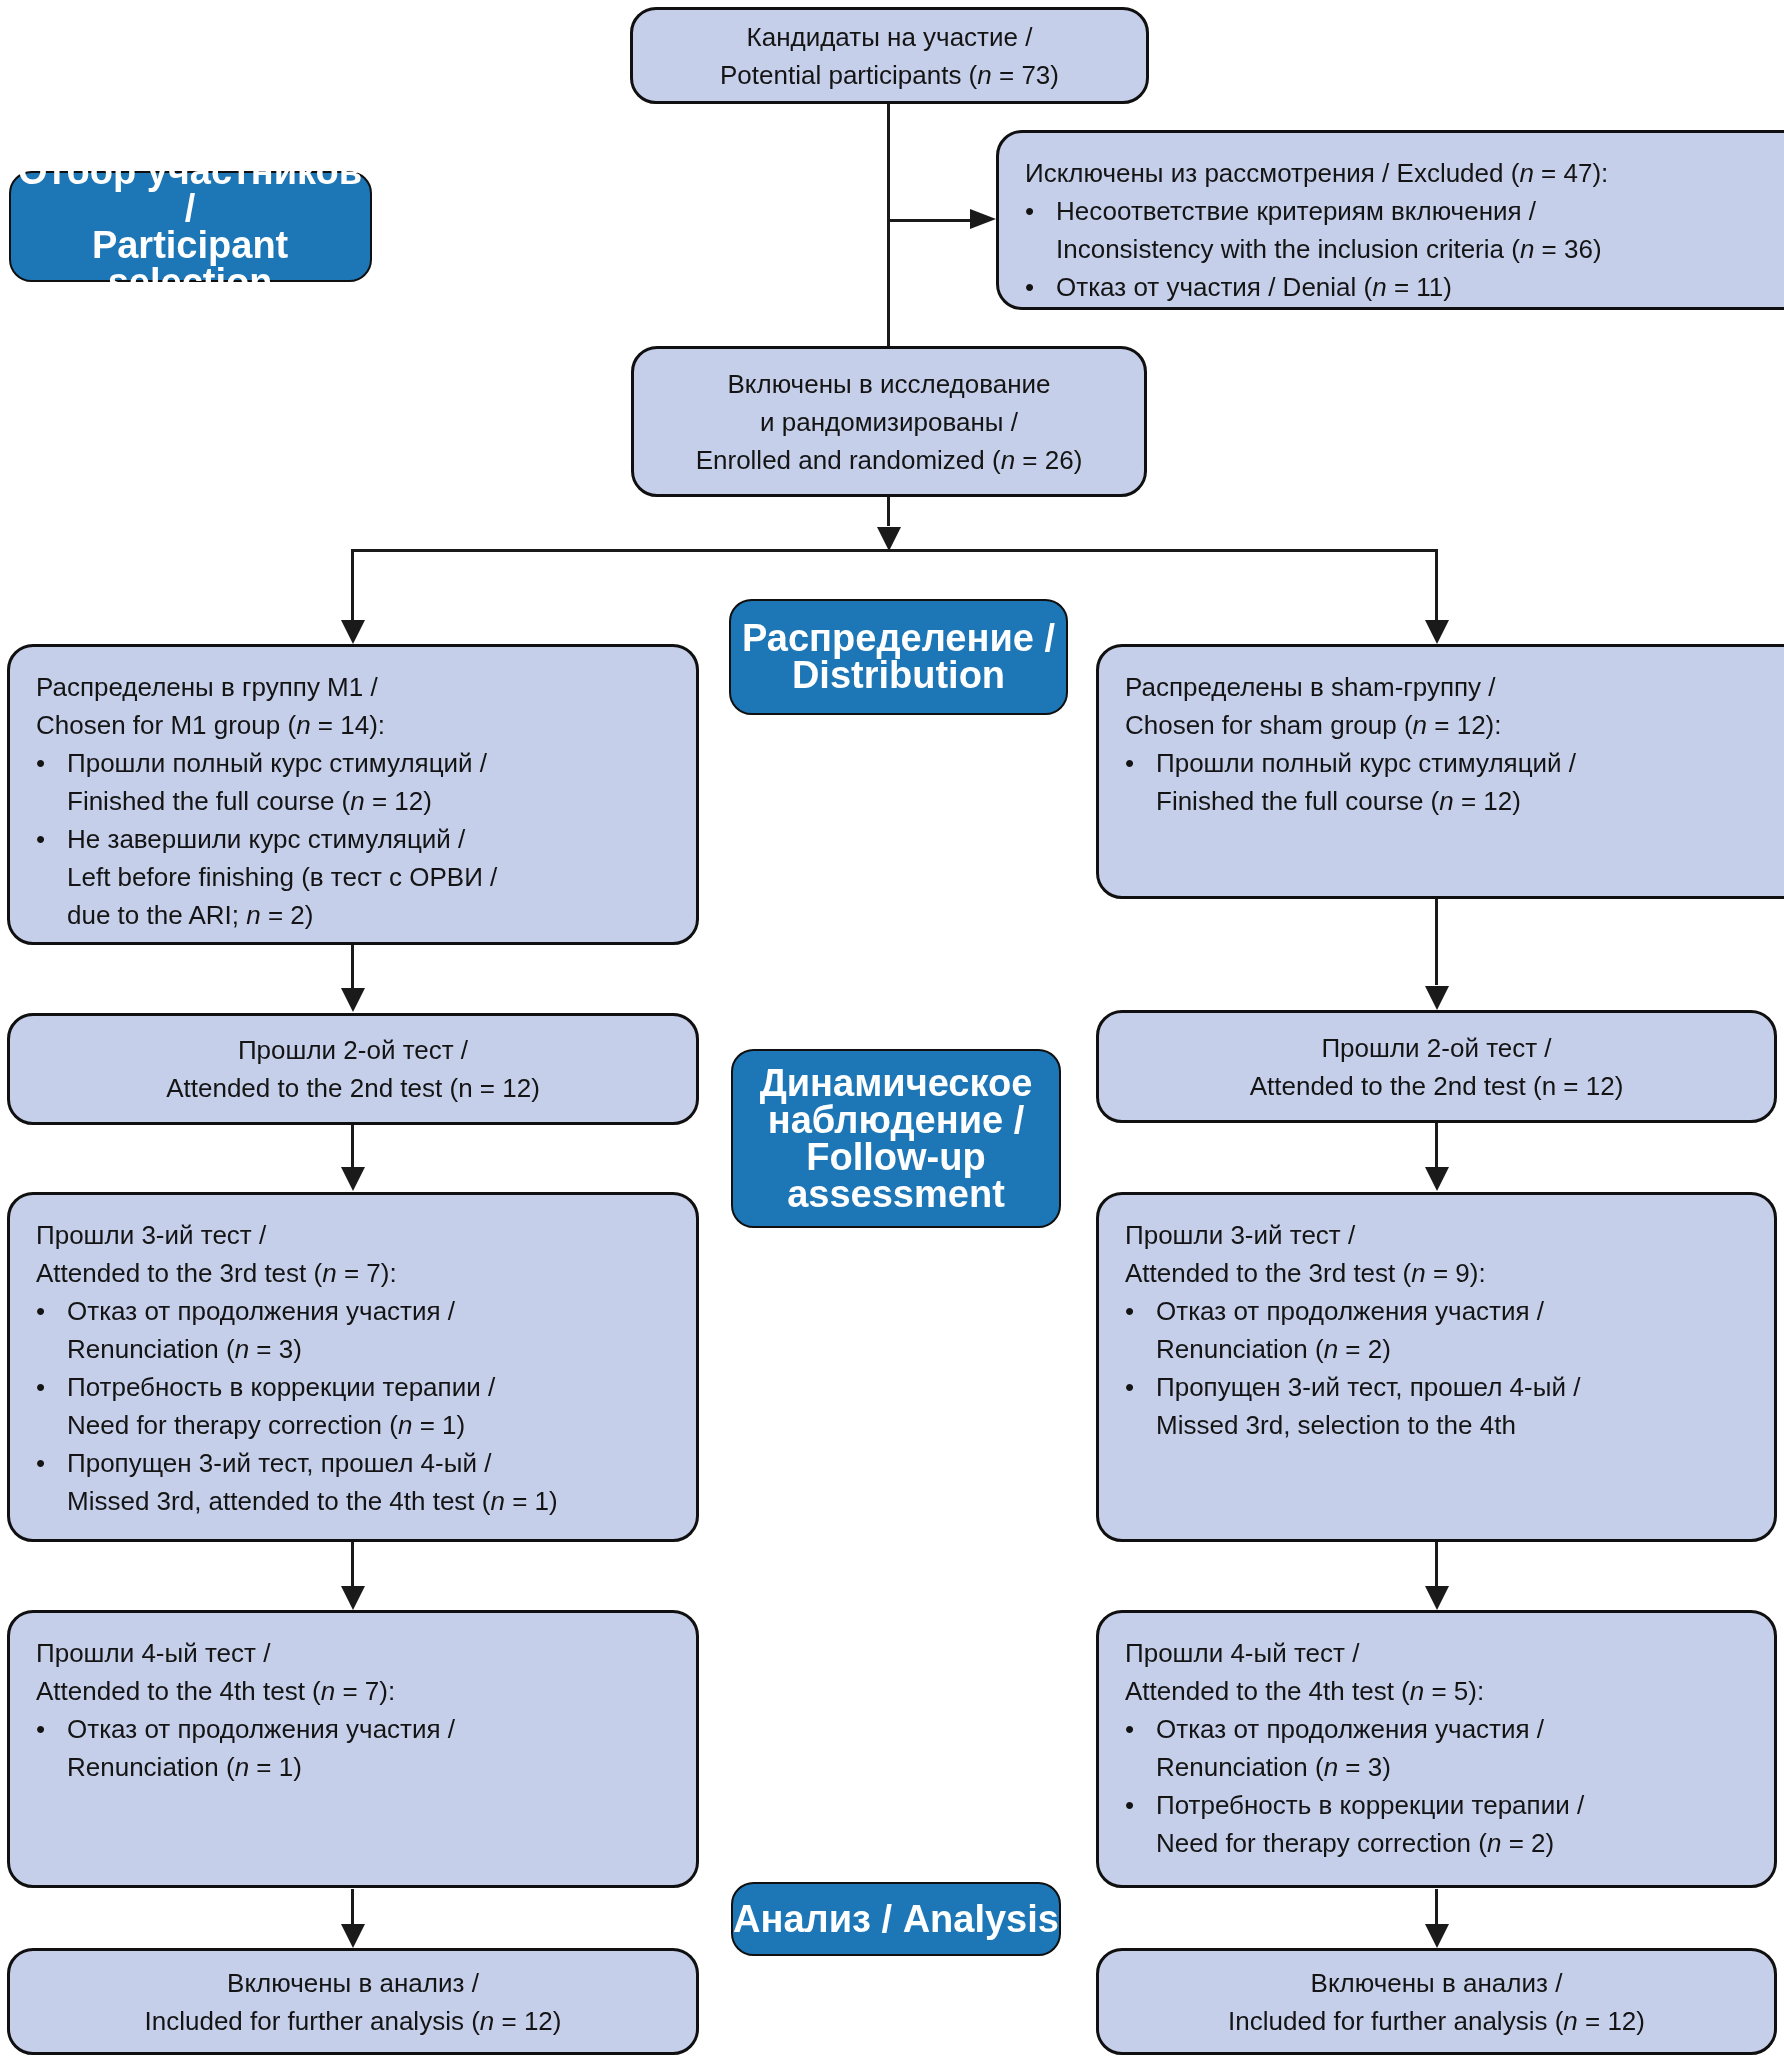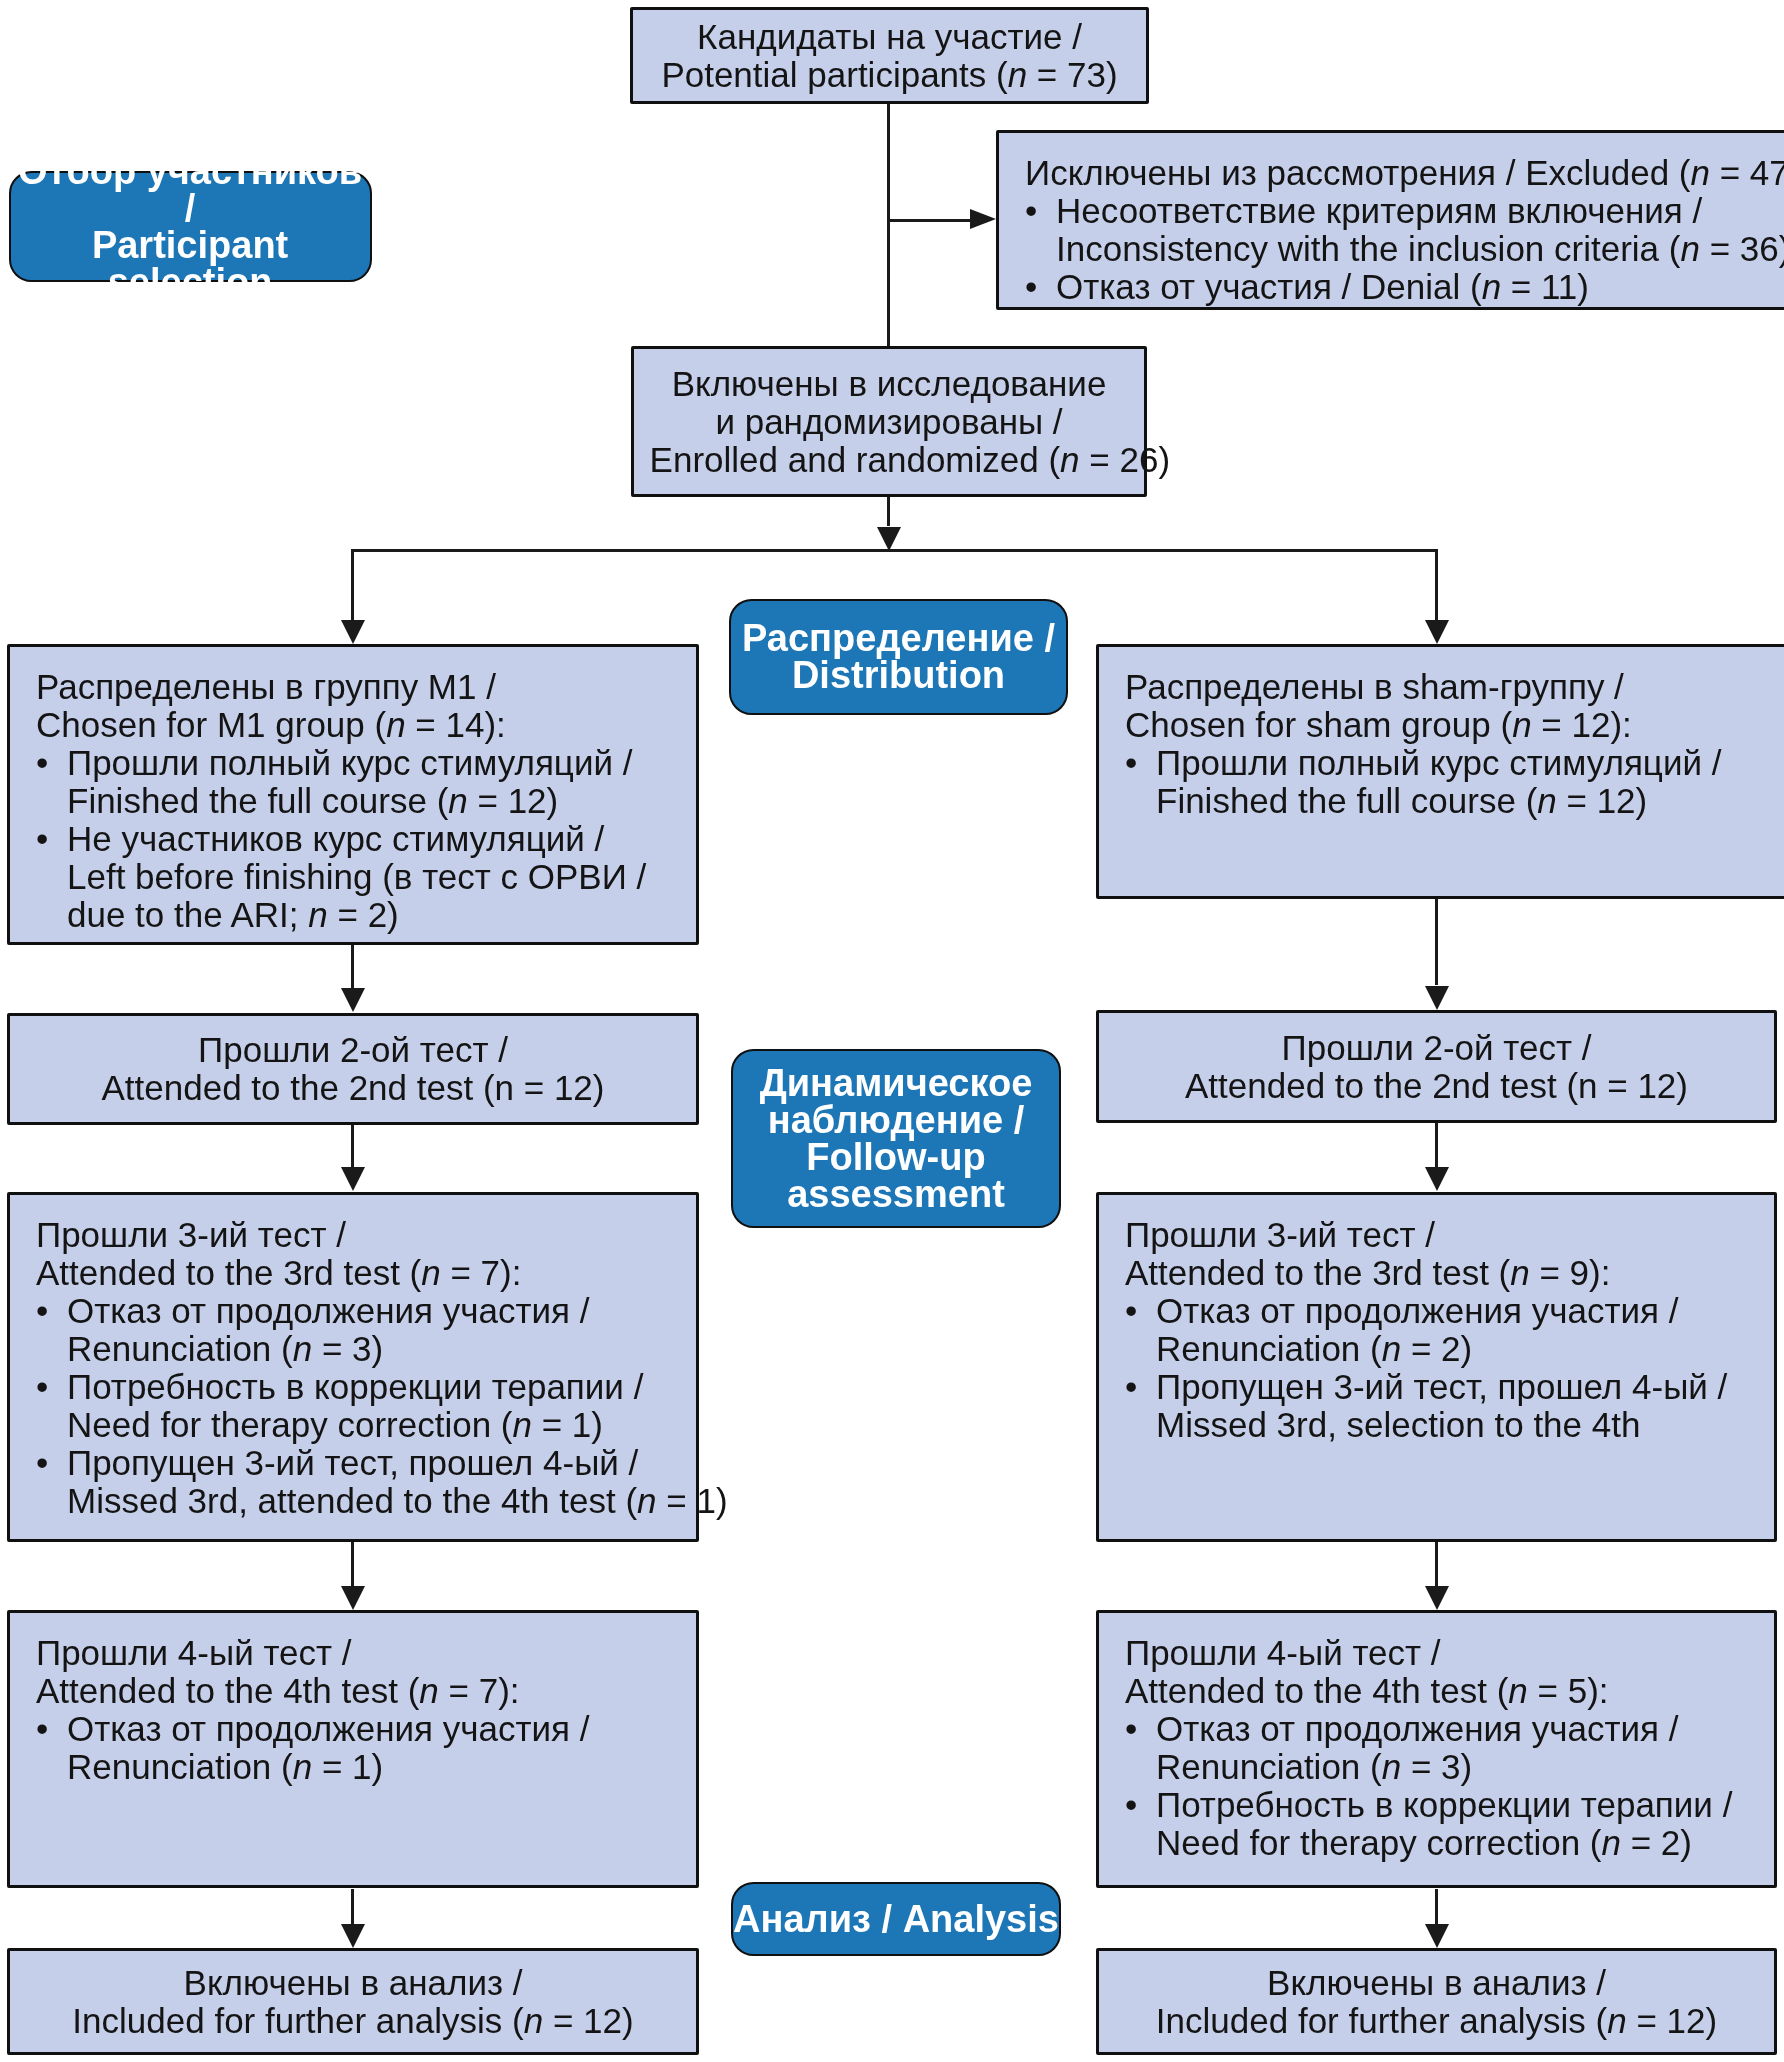--- a/index.html
+++ b/index.html
@@ -8,22 +8,22 @@
     width:1785px;height:2062px;
     background:#ffffff;
     font-family:"Liberation Sans", sans-serif;
     color:var(--text-color,#141414);
     overflow:hidden;
   }
   .node{
     position:absolute;box-sizing:border-box;
     background:var(--light-box-fill,#c6cfea);
     border:3.5px solid var(--border-color,#101010);
-    border-radius:2px;
-    font-size:35px;
+    border-radius:26px;
+    font-size:26px;
   }
   .node.leftalign{padding:21px 21px 0 26px;}
   .node.centeralign{
     display:flex;flex-direction:column;justify-content:center;
     text-align:center;padding:0 15.6px;
   }
   .line{line-height:38px;white-space:nowrap;}
   .line.b{display:flex;}
   .line.b .mk{flex:none;width:31px;}
   .line.c{padding-left:31px;}
@@ -107,21 +107,21 @@
   <div class="node leftalign" style="left:7px;top:644px;width:692px;height:301px">
       <div class="line">Распределены в группу M1 /</div>
       <div class="line">Chosen for M1 group (<i>n</i> = 14):</div>
       <div class="line b">
         <span class="mk">•</span>
         <span>Прошли полный курс стимуляций /</span>
       </div>
       <div class="line c">Finished the full course (<i>n</i> = 12)</div>
       <div class="line b">
         <span class="mk">•</span>
-        <span>Не участников курс стимуляций /</span>
+        <span>Не завершили курс стимуляций /</span>
       </div>
       <div class="line c">Left before finishing (в тест с ОРВИ /</div>
       <div class="line c">due to the ARI; <i>n</i> = 2)</div>
     </div>
   <div class="node leftalign" style="left:1096px;top:644px;width:813px;height:255px">
       <div class="line">Распределены в sham-группу /</div>
       <div class="line">Chosen for sham group (<i>n</i> = 12):</div>
       <div class="line b">
         <span class="mk">•</span>
         <span>Прошли полный курс стимуляций /</span>

